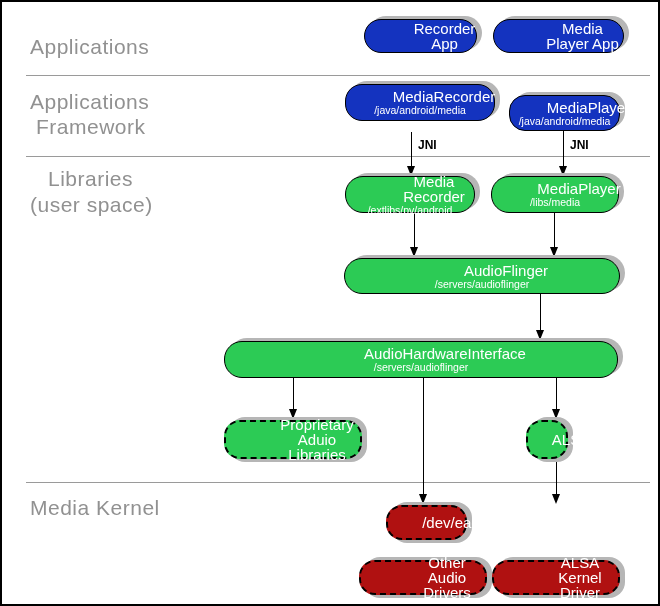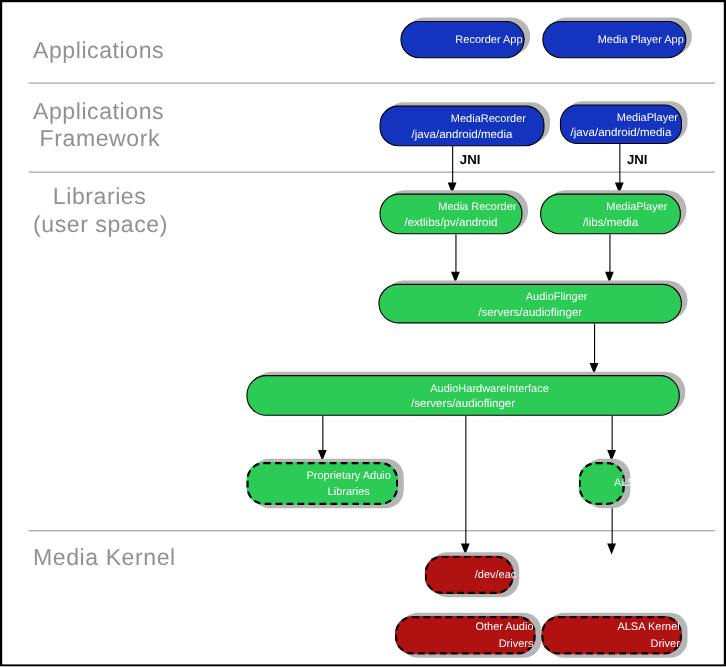--- a/index.html
+++ b/index.html
@@ -34,29 +34,28 @@
   }
   .node{
     position:absolute;
     box-sizing:border-box;
     display:flex;flex-direction:column;
     align-items:center;justify-content:center;
     color:#fff;text-align:center;
     border:1.5px solid #000;
     box-shadow:5px -3px 0 var(--shadow-gray);
   }
-  .node .t{font-size:10px;line-height:15px;margin-left:48px;}
+  .node .t{font-size:15px;line-height:15px;margin-left:48px;}
   .node .p{font-size:10.5px;line-height:12px;}
   .blue{background:var(--app-blue);}
   .green{background:var(--lib-green);}
   .red{background:var(--kernel-red);}
   .dashed{
     border:2px dashed #000;
     box-shadow:5px -3px 0 var(--shadow-gray),5px 3px 0 var(--shadow-gray);
-    text-align:right;
   }
   .vline{
     position:absolute;width:0;
     border-left:1.5px solid #000;
   }
   .arrow{
     position:absolute;width:0;height:0;
     border-left:4.5px solid transparent;
     border-right:4.5px solid transparent;
     border-top:10px solid #000;
@@ -111,21 +110,21 @@
   <div class="vline" style="left:554px;top:457px;height:37px"></div>
   <div class="arrow" style="left:550px;top:492px"></div>
 
   <div class="node blue" style="left:362px;top:17px;width:113px;height:34px;border-radius:17px">
     <span class="t">Recorder App</span>
   </div>
   <div class="node blue" style="left:491px;top:17px;width:131px;height:34px;border-radius:17px">
     <span class="t">Media Player App</span>
   </div>
 
-  <div class="node blue" style="left:343px;top:94px;width:150px;height:37px;border-radius:17px">
+  <div class="node blue" style="left:343px;top:82px;width:150px;height:37px;border-radius:17px">
     <span class="t">MediaRecorder</span>
     <span class="p">/java/android/media</span>
   </div>
   <div class="node blue" style="left:507px;top:93px;width:111px;height:36px;border-radius:16px">
     <span class="t">MediaPlayer</span>
     <span class="p">/java/android/media</span>
   </div>
 
   <div class="node green" style="left:343px;top:174px;width:130px;height:37px;border-radius:18px">
     <span class="t">Media Recorder</span>

